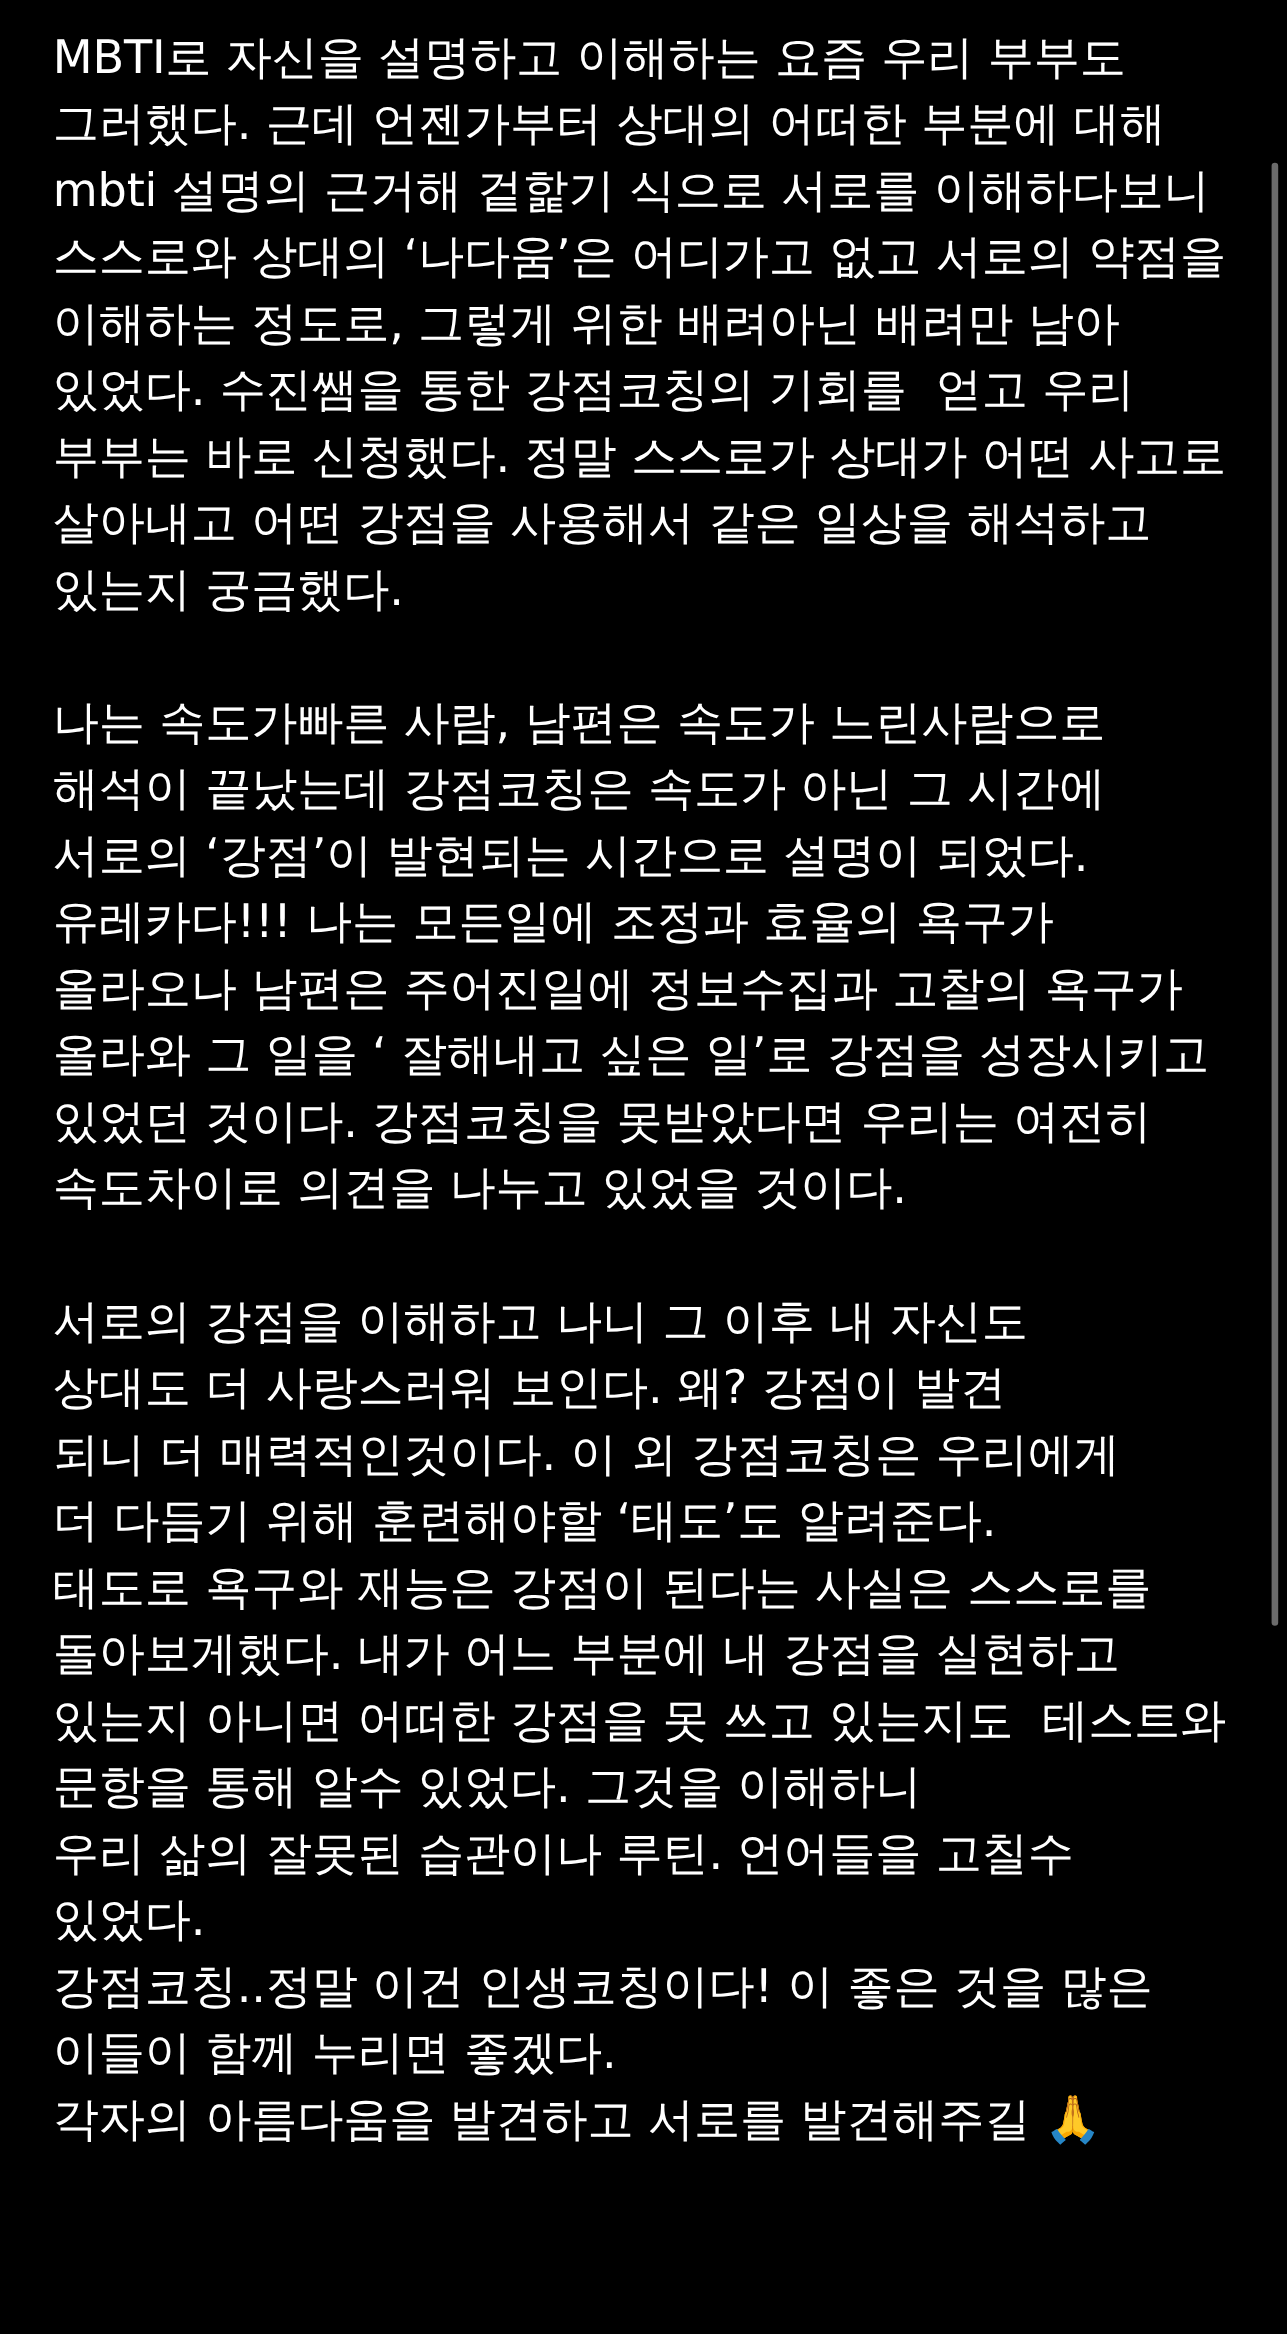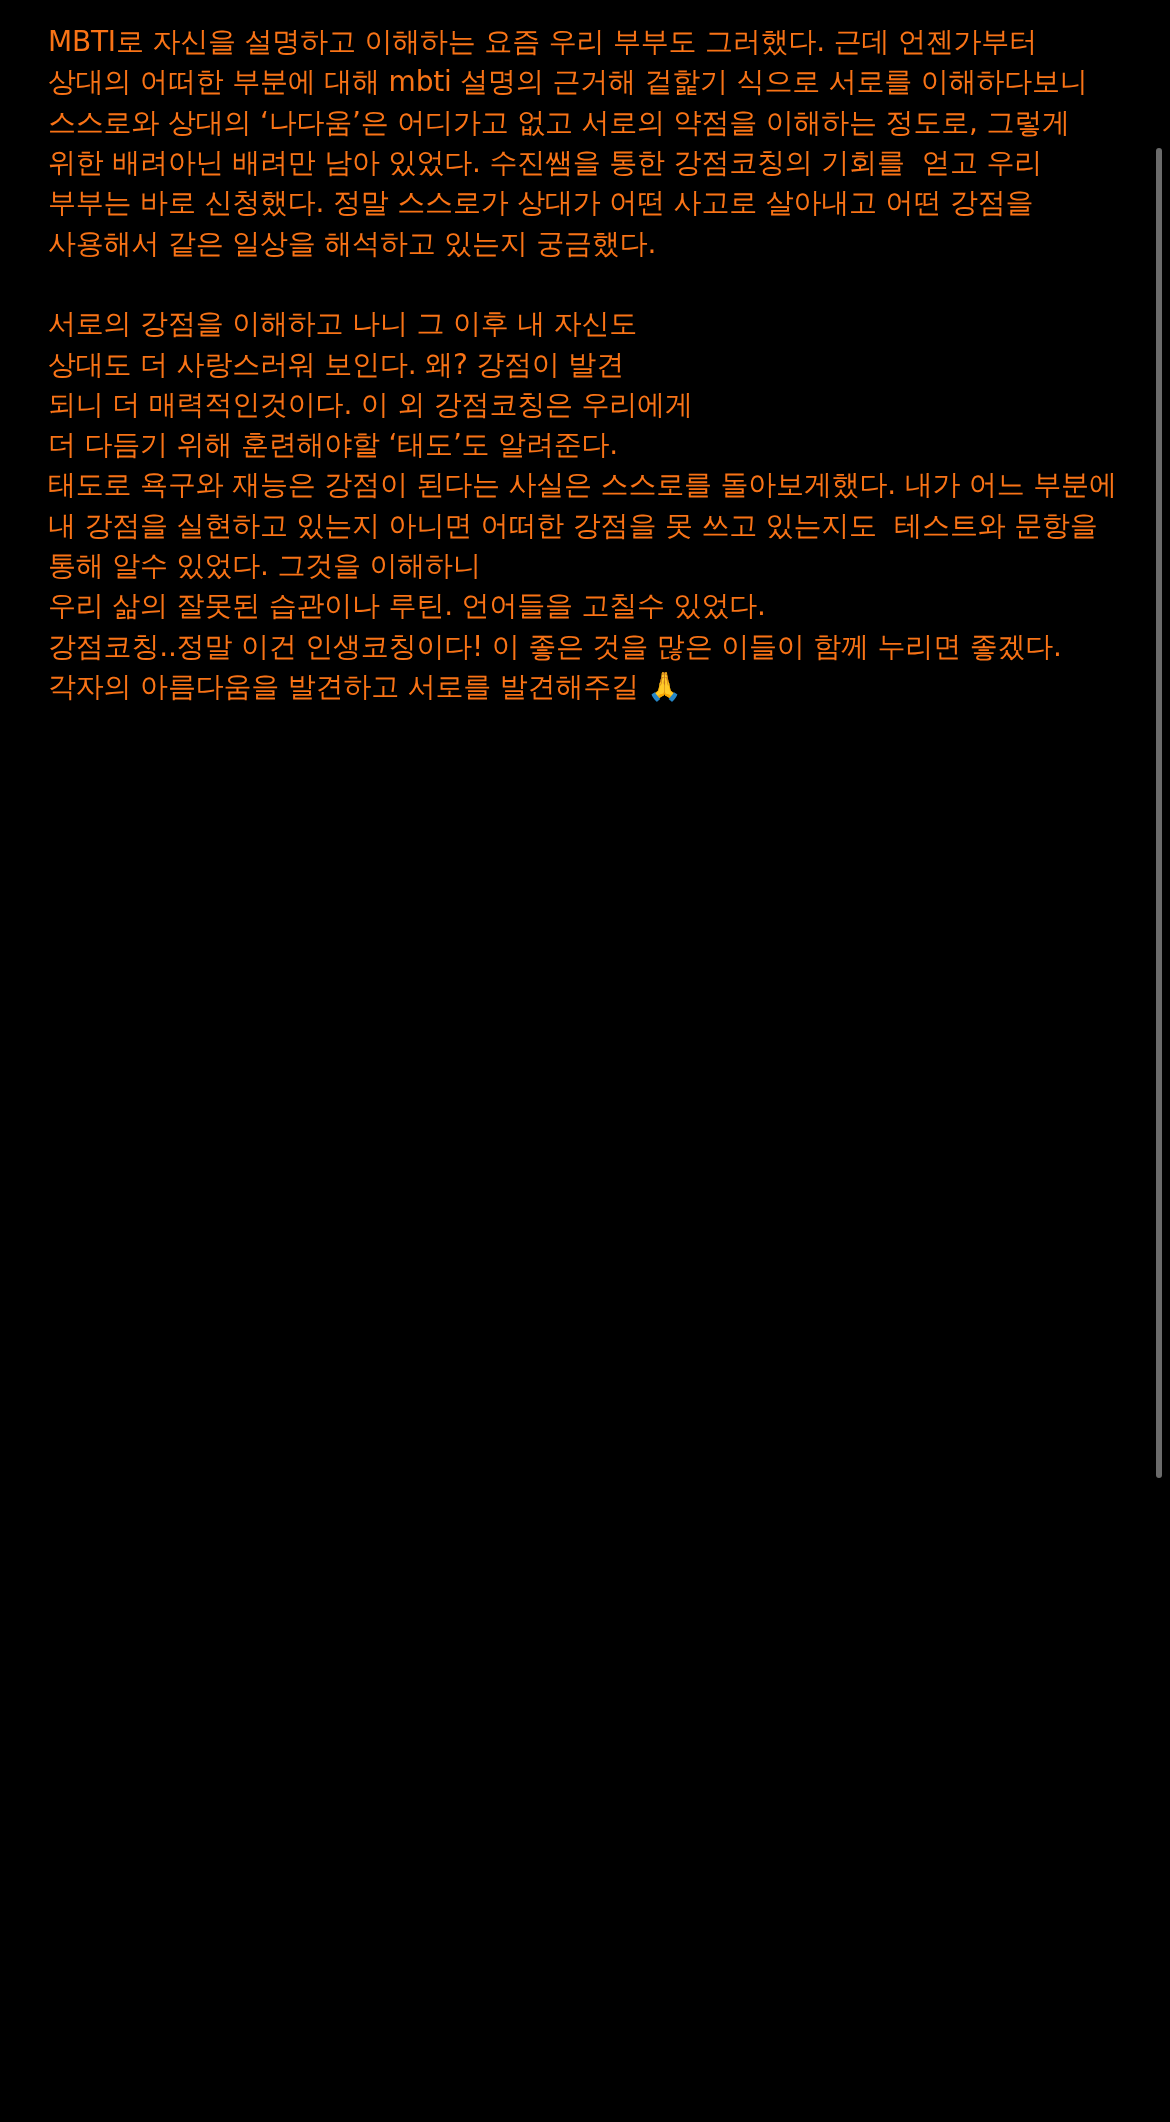--- a/index.html
+++ b/index.html
@@ -15,22 +15,22 @@
   }
   .page {
     position: relative;
     width: 1170px;
     height: 2122px;
     background: #000000;
     box-sizing: border-box;
     padding: 22px 48px 0 48px;
   }
   .article {
-    color: #f97316;
-    font-size: 28px;
+    color: #ffffff;
+    font-size: 42px;
     line-height: 1.44;
     letter-spacing: -0.2px;
     word-break: keep-all;
     overflow-wrap: break-word;
   }
   .para {
     margin: 0;
     white-space: pre-wrap;
   }
   .para + .para {
@@ -54,20 +54,23 @@
     background: #6b6b6b;
   }
 </style>
 </head>
 <body>
 
 <div class="page">
 
   <div class="article">
     <p class="para">MBTI로 자신을 설명하고 이해하는 요즘 우리 부부도 그러했다. 근데 언젠가부터 상대의 어떠한 부분에 대해 mbti 설명의 근거해 겉핥기 식으로 서로를 이해하다보니 스스로와 상대의 ‘나다움’은 어디가고 없고 서로의 약점을 이해하는 정도로, 그렇게 위한 배려아닌 배려만 남아 있었다. 수진쌤을 통한 강점코칭의 기회를  얻고 우리 부부는 바로 신청했다. 정말 스스로가 상대가 어떤 사고로 살아내고 어떤 강점을 사용해서 같은 일상을 해석하고 있는지 궁금했다.</p>
+    <p class="para">나는 속도가빠른 사람, 남편은 속도가 느린사람으로
+해석이 끝났는데 강점코칭은 속도가 아닌 그 시간에 서로의 ‘강점’이 발현되는 시간으로 설명이 되었다.
+유레카다!!! 나는 모든일에 조정과 효율의 욕구가 올라오나 남편은 주어진일에 정보수집과 고찰의 욕구가 올라와 그 일을 ‘ 잘해내고 싶은 일’로 강점을 성장시키고 있었던 것이다. 강점코칭을 못받았다면 우리는 여전히 속도차이로 의견을 나누고 있었을 것이다.</p>
     <p class="para">서로의 강점을 이해하고 나니 그 이후 내 자신도
 상대도 더 사랑스러워 보인다. 왜? 강점이 발견
 되니 더 매력적인것이다. 이 외 강점코칭은 우리에게
 더 다듬기 위해 훈련해야할 ‘태도’도 알려준다.
 태도로 욕구와 재능은 강점이 된다는 사실은 스스로를 돌아보게했다. 내가 어느 부분에 내 강점을 실현하고 있는지 아니면 어떠한 강점을 못 쓰고 있는지도  테스트와 문항을 통해 알수 있었다. 그것을 이해하니
 우리 삶의 잘못된 습관이나 루틴. 언어들을 고칠수 있었다.
 강점코칭..정말 이건 인생코칭이다! 이 좋은 것을 많은 이들이 함께 누리면 좋겠다.
 각자의 아름다움을 발견하고 서로를 발견해주길 🙏</p>
   </div>
 

